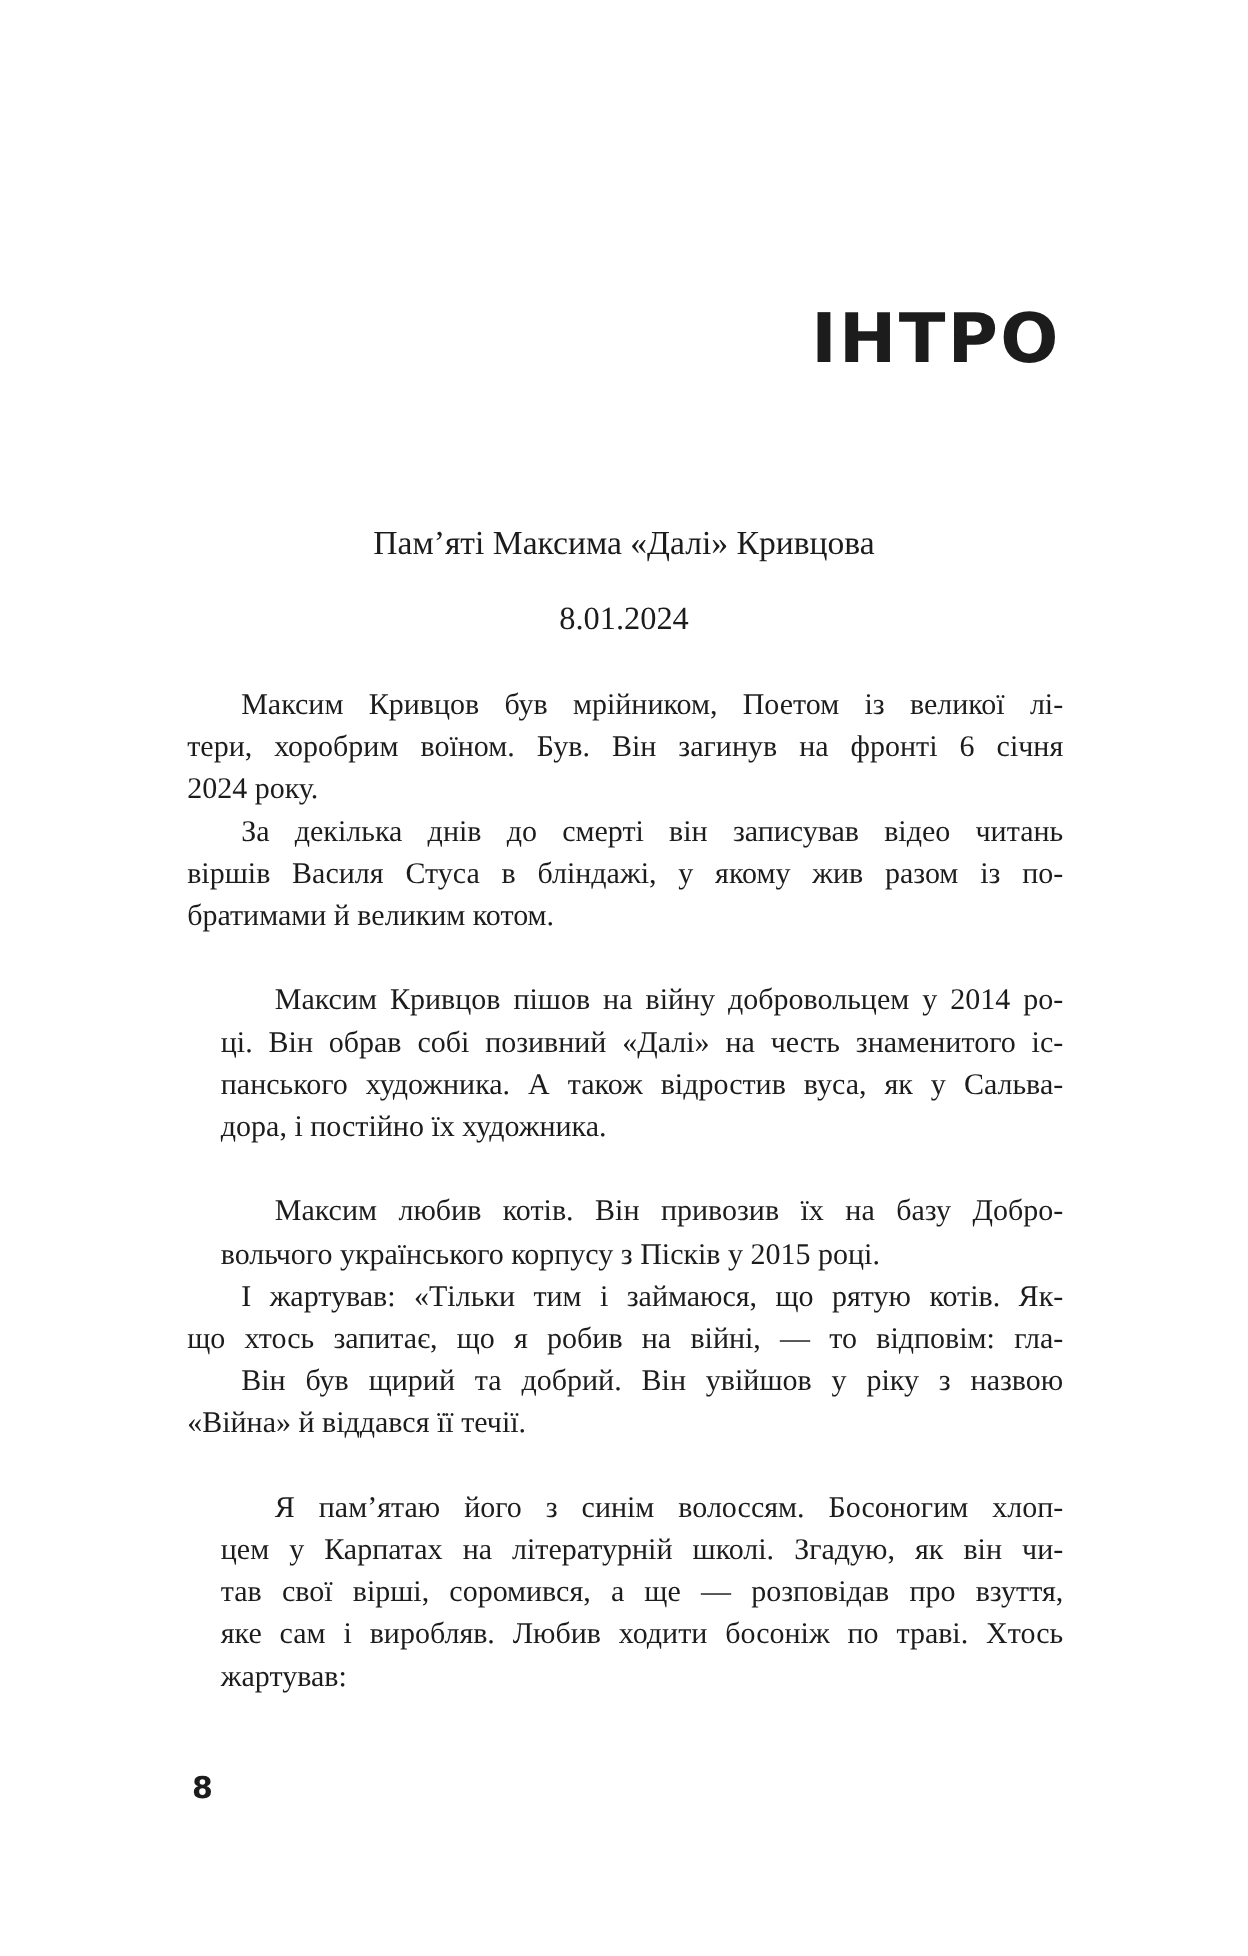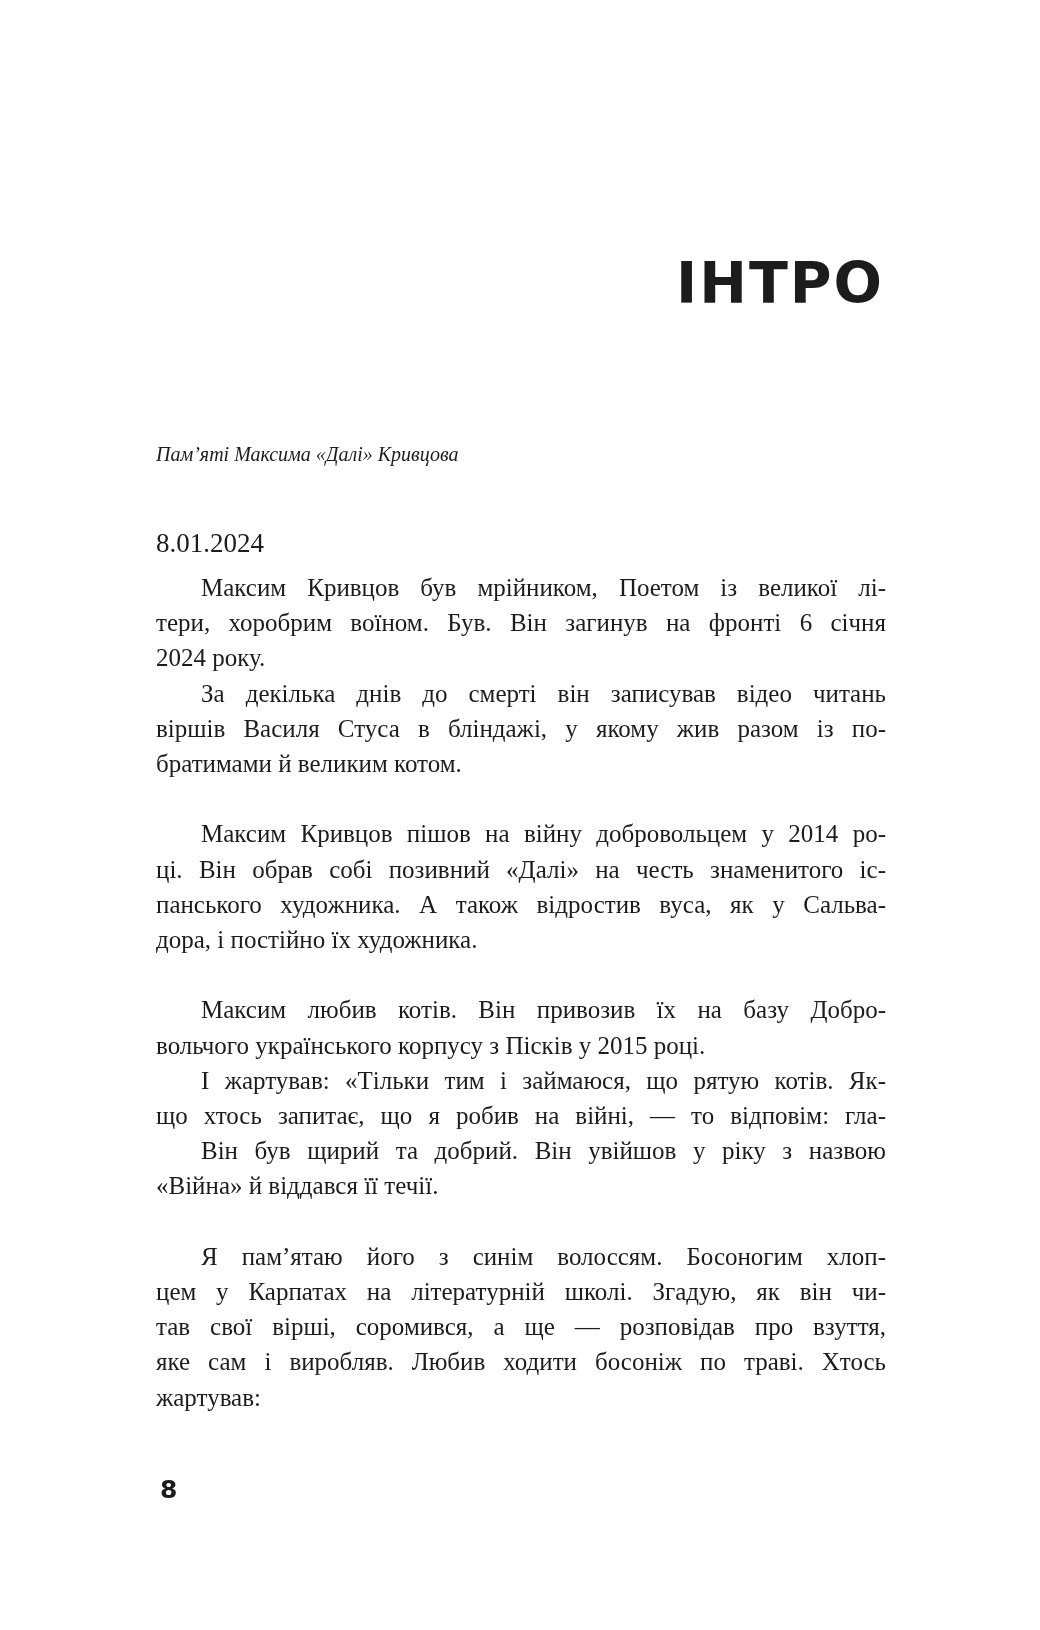--- a/index.html
+++ b/index.html
@@ -26,50 +26,49 @@
     font-size: 57px;
     letter-spacing: 2px;
     line-height: 1.1;
   }
 
   .dedication {
     position: absolute;
     top: 436px;
     left: 156px;
     width: 728px;
+    text-align: center;
     font-family: "Liberation Serif", serif;
-    font-style: italic;
-    font-size: 20px;
+    font-size: 28px;
     line-height: 36px;
   }
 
   .date-line {
     position: absolute;
     top: 497px;
     left: 156px;
     width: 728px;
-    text-align: left;
+    text-align: center;
     font-family: "Liberation Serif", serif;
     font-size: 27px;
     line-height: 36px;
-    margin-top: 28px;
   }
 
   .body-text {
     position: absolute;
     top: 570px;
     left: 156px;
     width: 730px;
     font-family: "Liberation Serif", serif;
     font-size: 25px;
     line-height: 35.2px;
   }
 
   .paragraph { margin: 0; }
-  .paragraph.spaced { margin-top: 35.2px; }
+  .paragraph.spaced { margin-top: 35.2px; margin-left: 28px; }
 
   .line {
     text-align: justify;
     text-align-last: justify;
     white-space: nowrap;
   }
   .line.para-end {
     text-align-last: left;
     white-space: normal;
   }

